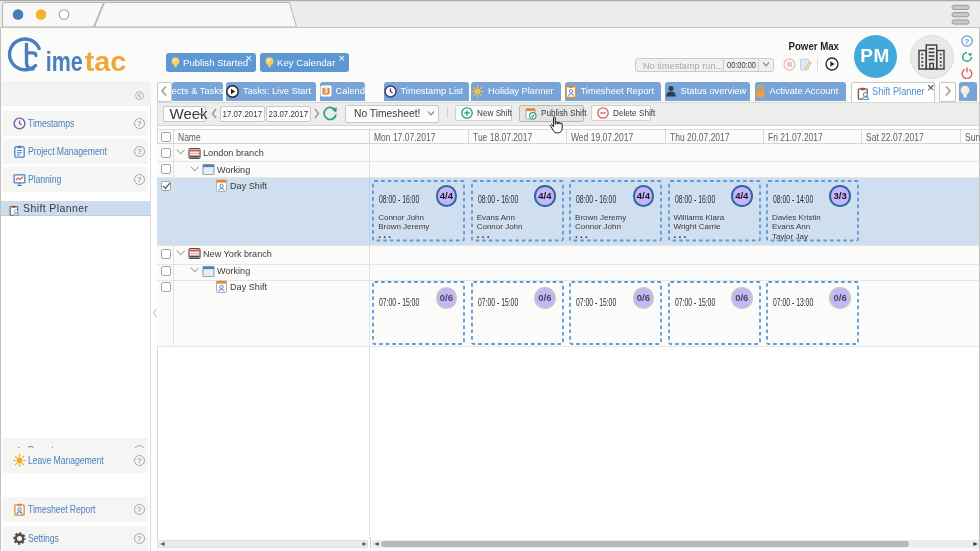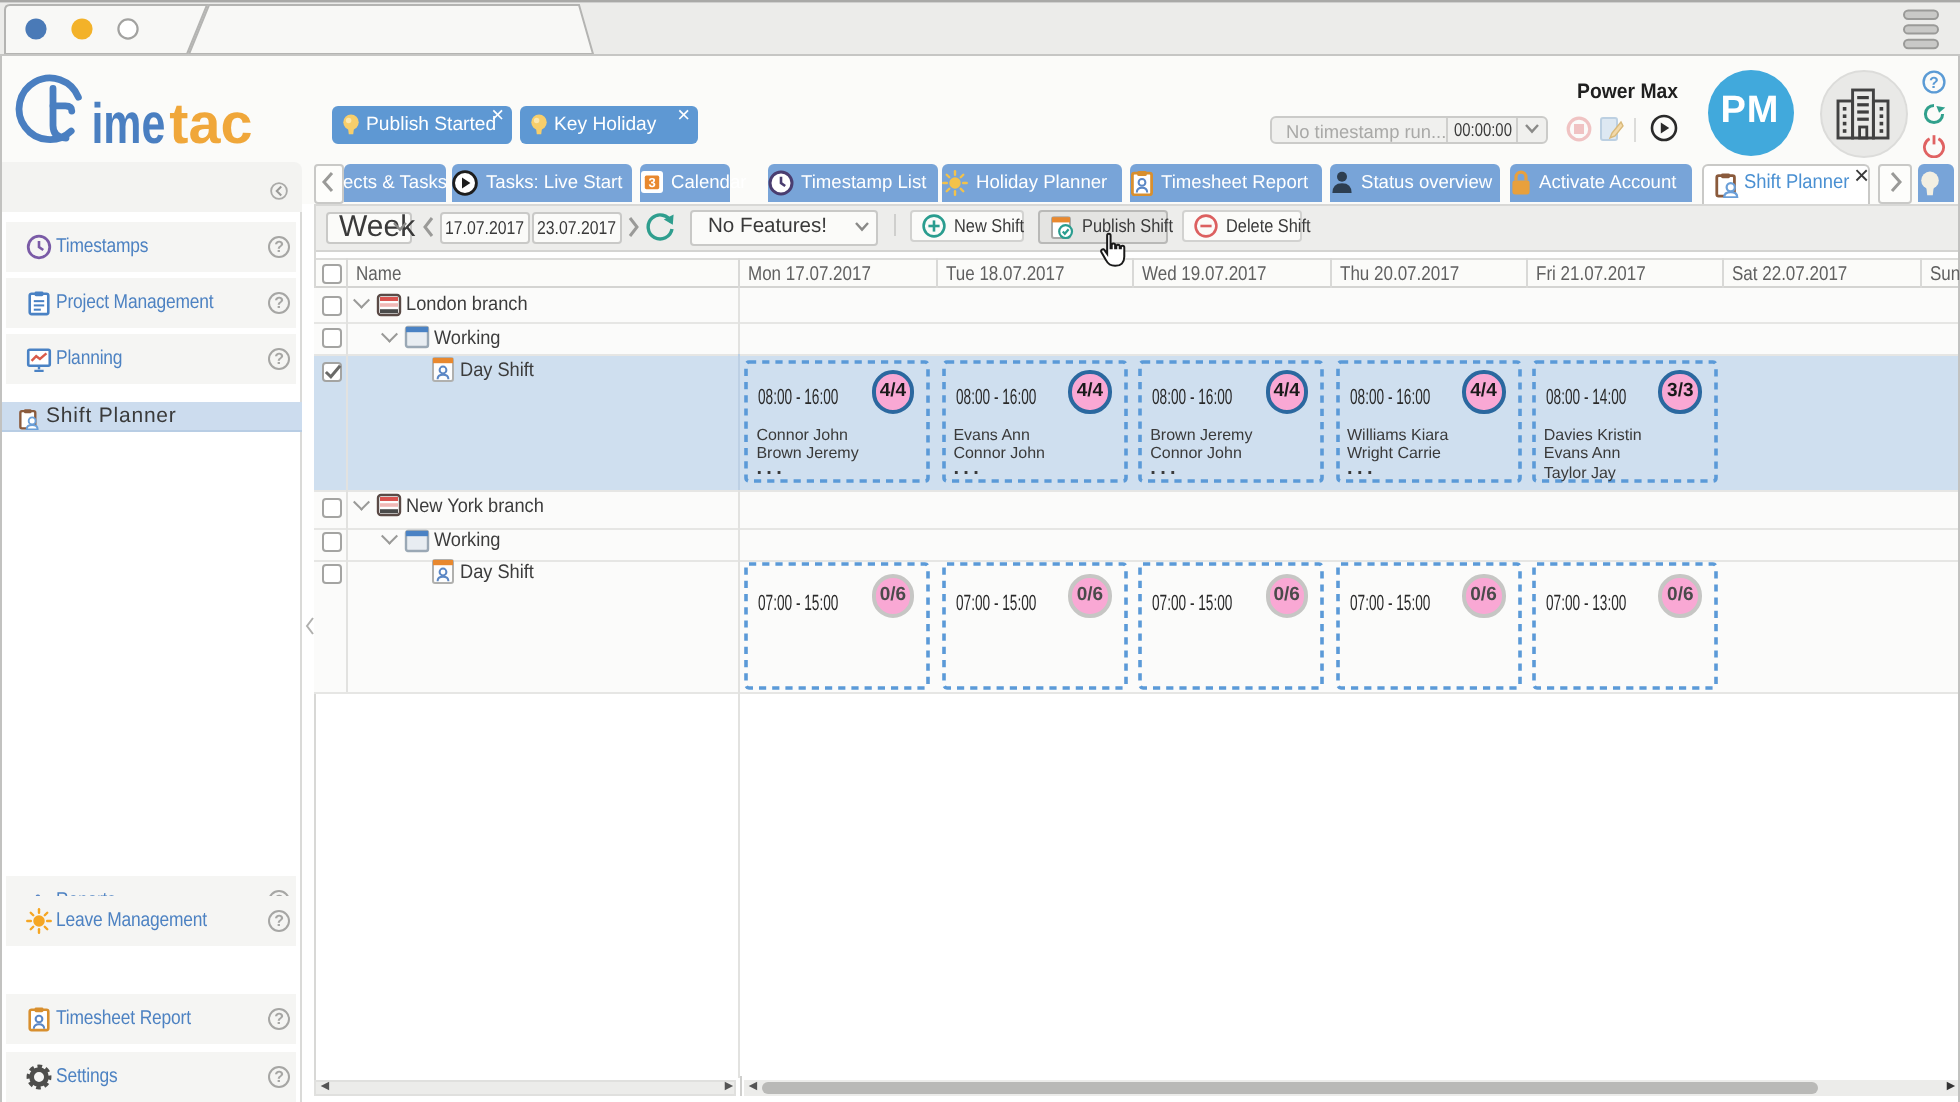--- a/index.html
+++ b/index.html
@@ -11,21 +11,21 @@
 .sbitem{position:absolute;left:3px;width:145px;height:25px;background:#f5f5f3;display:flex;align-items:center;color:#4d82c2;font-size:10px;letter-spacing:-0.1px;white-space:nowrap}
 .sbitem .ic{width:13px;height:13px;margin:0 2px 0 10px;flex:0 0 auto}
 .sbitem .q{margin-left:auto;margin-right:3px}
 .colline{position:absolute;width:1px;background:#e2e2e0}
 .hdrtxt{position:absolute;top:132px;font-size:10px;color:#606060;white-space:nowrap;transform:scaleX(0.85);transform-origin:0 0}
 .cb{position:absolute;width:10px;height:10px;background:#fff;border:1.2px solid #a4a4a2;border-radius:2px}
 .chev{position:absolute;width:5.5px;height:5.5px;border-right:1.2px solid #9a9a98;border-bottom:1.2px solid #9a9a98;transform:rotate(45deg)}
 .treetxt{position:absolute;font-size:9.8px;color:#3c3c3c;white-space:nowrap;transform:scaleX(0.93);transform-origin:0 0}
 .card{position:absolute}
 .ctime{position:absolute;left:7px;top:10px;font-size:11px;color:#2a2a2a;white-space:nowrap;transform:scaleX(0.62);transform-origin:0 0}
-.badge{position:absolute;width:21.5px;height:21.5px;border-radius:50%;background:#f9a8d4;display:flex;align-items:center;justify-content:center;font-size:9.5px;font-weight:bold}
+.badge{position:absolute;width:21.5px;height:21.5px;border-radius:50%;background:#c4b5fd;display:flex;align-items:center;justify-content:center;font-size:9.5px;font-weight:bold}
 .cnames{position:absolute;left:6px;top:32.5px;font-size:8px;color:#3a3a3a;line-height:9.5px}
 .tbtn{position:absolute;top:105px;height:16px;border:1px solid #c9c9c7;border-radius:2px;background:#fbfbf9;
  display:flex;align-items:center;font-size:9.3px;color:#3a3a3a;white-space:nowrap}
 .cx{transform:scaleX(0.88);transform-origin:0 50%}
 .tbtn svg{flex:0 0 auto}
 .q{width:11px;height:11px;border:1.1px solid #a6a6a4;border-radius:50%;color:#a6a6a4;font-size:8px;font-weight:bold;
  display:flex;align-items:center;justify-content:center}
 </style></head><body>
 
 <svg class="a" style="left:0;top:0" width="980" height="28" viewBox="0 0 980 28">
@@ -66,21 +66,21 @@
     </svg>
     <div class="a" style="left:17px;top:4px;font-size:9.6px;color:#fff;white-space:nowrap">Publish Started</div>
     <div class="a" style="right:4px;top:-1px;font-size:11px;color:#fff;">×</div>
   </div>
 <div class="a" style="left:260px;top:52.5px;width:89px;height:19px;background:#5e98d3;border-radius:3px;">
     <svg class="a" style="left:4px;top:3.5px" width="11" height="13" viewBox="0 0 12 13">
       <circle cx="6" cy="5" r="4.2" fill="#f7ce6b"></circle>
       <path d="M4.4,8.6 L7.6,8.6 L7.2,11.6 L4.8,11.6 Z" fill="#f7ce6b"></path>
       <circle cx="4.7" cy="4" r="1.5" fill="#fbe7ae"></circle>
     </svg>
-    <div class="a" style="left:17px;top:4px;font-size:9.6px;color:#fff;white-space:nowrap">Key Holiday</div>
+    <div class="a" style="left:17px;top:4px;font-size:9.6px;color:#fff;white-space:nowrap">Key Calendar</div>
     <div class="a" style="right:4px;top:-1px;font-size:11px;color:#fff;">×</div>
   </div>
 
 <div class="a" style="left:634.5px;top:57.5px;width:139px;height:14.5px;background:#f0f0ee;border:1px solid #cbcbc9;border-radius:3px;"></div>
 <div class="a" style="left:643px;top:60.5px;font-size:9.2px;color:#a9a9a7;">No timestamp run...</div>
 <div class="a" style="left:723px;top:58.5px;width:1px;height:12px;background:#cfcfcd"></div>
 <div class="a" style="left:727px;top:60px;font-size:9.3px;color:#3a3a3a;transform:scaleX(0.8);transform-origin:0 0">00:00:00</div>
 <div class="a" style="left:758px;top:58.5px;width:1px;height:12px;background:#cfcfcd"></div>
 <svg class="a" style="left:762px;top:62px" width="8" height="5" viewBox="0 0 8 5">
     <path d="M1,0.5 L4,3.8 L7,0.5" fill="none" stroke="#8a8a88" stroke-width="1.2"></path>
@@ -331,21 +331,21 @@
     <span style="font-size:9.3px;transform:scaleX(0.85)">23.07.2017</span>
   </div>
 <svg class="a" style="left:313px;top:108px" width="8" height="11" viewBox="0 0 8 11">
     <path d="M2,1 L5.5,5.5 L2,10" fill="none" stroke="#9a9a98" stroke-width="1.5"></path>
   </svg>
 <svg class="a" style="left:322px;top:105px" width="16" height="16" viewBox="0 0 16 16">
     <path d="M13.6,6.1 A6,6 0 1 0 14,9.5" fill="none" stroke="#2f9e8e" stroke-width="1.7"></path>
     <path d="M14.8,2.2 L14.4,7.4 L9.9,4.8 Z" fill="#2f9e8e"></path>
   </svg>
 <div class="tbtn" style="left:345px;width:94px;height:18px;top:104.5px">
-    <span style="margin-left:8px;font-size:10.3px">No Features!</span>
+    <span style="margin-left:8px;font-size:10.3px">No Timesheet!</span>
   </div>
 <svg class="a" style="left:427px;top:111px" width="8" height="5" viewBox="0 0 8 5">
     <path d="M1,0.5 L4,3.8 L7,0.5" fill="none" stroke="#8a8a88" stroke-width="1.2"></path>
   </svg>
 <div class="a" style="left:447px;top:107px;width:1px;height:11px;background:#cfcfcd"></div>
 <div class="tbtn" style="left:455px;width:57px;border-color:#d2d2d0;">
 <svg style="margin:0 4px 0 5px" width="12" height="12" viewBox="0 0 12 12">
       <circle cx="6" cy="6" r="5.2" fill="none" stroke="#2a9d8f" stroke-width="1.3"></circle>
       <line x1="6" y1="3.2" x2="6" y2="8.8" stroke="#2a9d8f" stroke-width="1.3"></line>
       <line x1="3.2" y1="6" x2="8.8" y2="6" stroke="#2a9d8f" stroke-width="1.3"></line>

